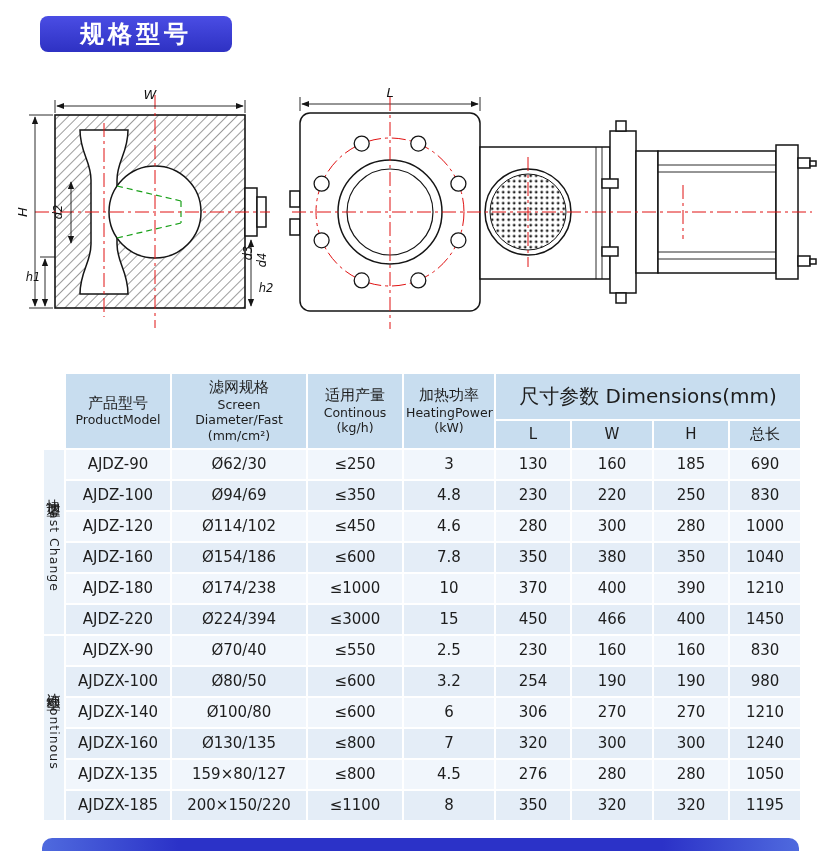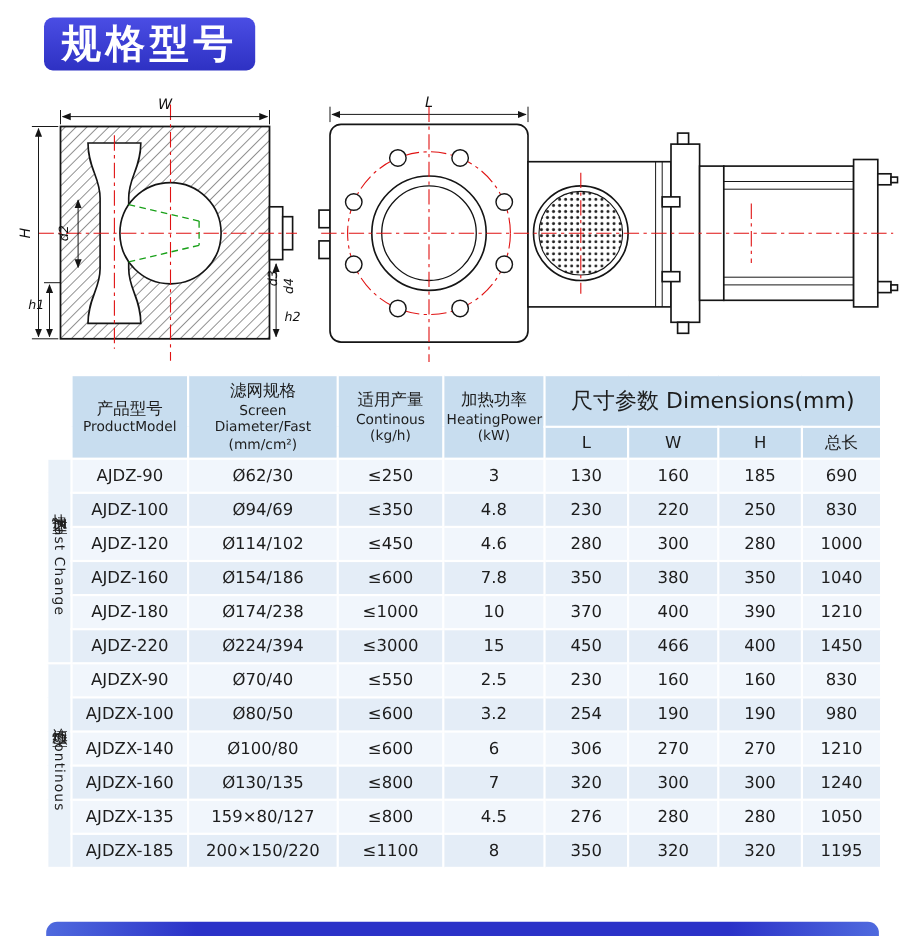--- a/index.html
+++ b/index.html
@@ -5,41 +5,41 @@
   * { margin:0; padding:0; box-sizing:border-box; }
   html,body { width:817px; height:851px; }
   body {
     background:#fff;
     font-family:"DejaVu Sans","Liberation Sans",sans-serif;
     position:relative; overflow:hidden;
   }
   .page { position:absolute; inset:0; background:#fff; }
 
   .title-badge {
-    position:absolute; left:40px; top:16px; width:192px; height:48px;
+    position:absolute; left:40px; top:16px; width:192px; height:36px;
     border-radius:8px;
     background:linear-gradient(180deg, var(--badge_top,#4a4de4) 0%, var(--badge_bottom,#2e31c3) 100%);
-    color:#fff; font-size:36px; font-weight:bold; letter-spacing:4px;
+    color:#fff; font-size:24px; font-weight:bold; letter-spacing:4px;
     display:flex; align-items:center; justify-content:center;
   }
 
   .drawings { position:absolute; left:0; top:85px; width:817px; height:265px; }
 
   
   .outline { fill:#fff; stroke:#151515; stroke-width:1.5; }
   .thin    { stroke:#151515; stroke-width:0.9; fill:none; }
   .cl      { stroke:var(--centerline_red,#e01212); stroke-width:1; fill:none; stroke-dasharray:14 4 3 4; }
   .hid     { stroke:var(--hidden_green,#18a018); stroke-width:1.2; fill:none; stroke-dasharray:6 4; }
   .dim     { stroke:#151515; stroke-width:0.9; fill:none; }
   .dimline { marker-start:url(#arr); marker-end:url(#arr); }
   .lbl     { font:italic 13px "DejaVu Sans",sans-serif; fill:#111; }
   .lbl-sm  { font:italic 11.5px "DejaVu Sans",sans-serif; fill:#111; }
 
   .spec-table {
-    position:absolute; left:42px; top:340px; width:758px;
+    position:absolute; left:42px; top:372px; width:758px;
     border-collapse:collapse; table-layout:fixed; color:#1d1d1d;
   }
   .spec-table th, .spec-table td {
     border:2px solid #fff; text-align:center; vertical-align:middle;
   }
   .spec-table thead th {
     background:var(--header_bg,#c8ddef); font-weight:normal; padding:4px 2px;
   }
   .spec-table thead th.corner { background:#fff; border:none; }
   .h-zh { font-size:15px; line-height:1.25; }

